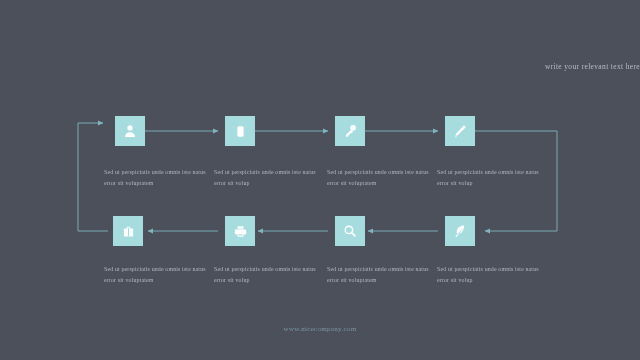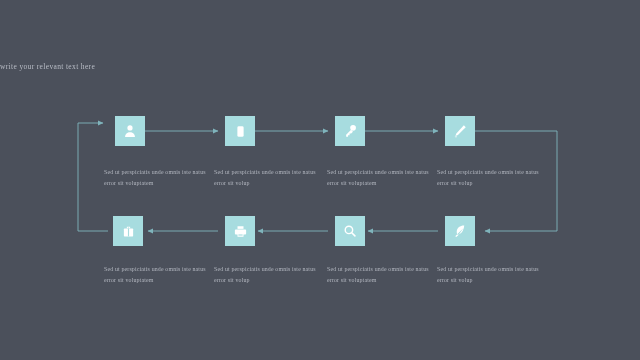--- a/index.html
+++ b/index.html
@@ -20,21 +20,21 @@
     inset: 0;
     width: 640px;
     height: 360px;
   }
 
   .title {
     position: absolute;
     top: 62px;
     left: 0;
     width: 640px;
-    text-align: left;
+    text-align: right;
     color: #b9bdc6;
     font-size: 7.5px;
     letter-spacing: 0.35px;
     font-family: "Liberation Serif", serif;
   }
 
   .footer {
     position: absolute;
     top: 325px;
     left: 0;
@@ -177,14 +177,15 @@
                L6.4 21.1 L4.9 19.9 L7 17.5
                C7 17.5 16.8 18.6 18.4 3.8 Z"></path>
     </svg>
   </div>
 
   <div class="caption" style="left:104px; top:264px;">Sed ut perspiciatis unde omnis iste natus error sit voluptatem</div>
   <div class="caption" style="left:214px; top:264px;">Sed ut perspiciatis unde omnis iste natus error sit volup</div>
   <div class="caption" style="left:327px; top:264px;">Sed ut perspiciatis unde omnis iste natus error sit voluptatem</div>
   <div class="caption" style="left:437px; top:264px;">Sed ut perspiciatis unde omnis iste natus error sit volup</div>
 
+  <div class="footer">www.nicecompany.com</div>
 
 </div>
 
 </body></html>

